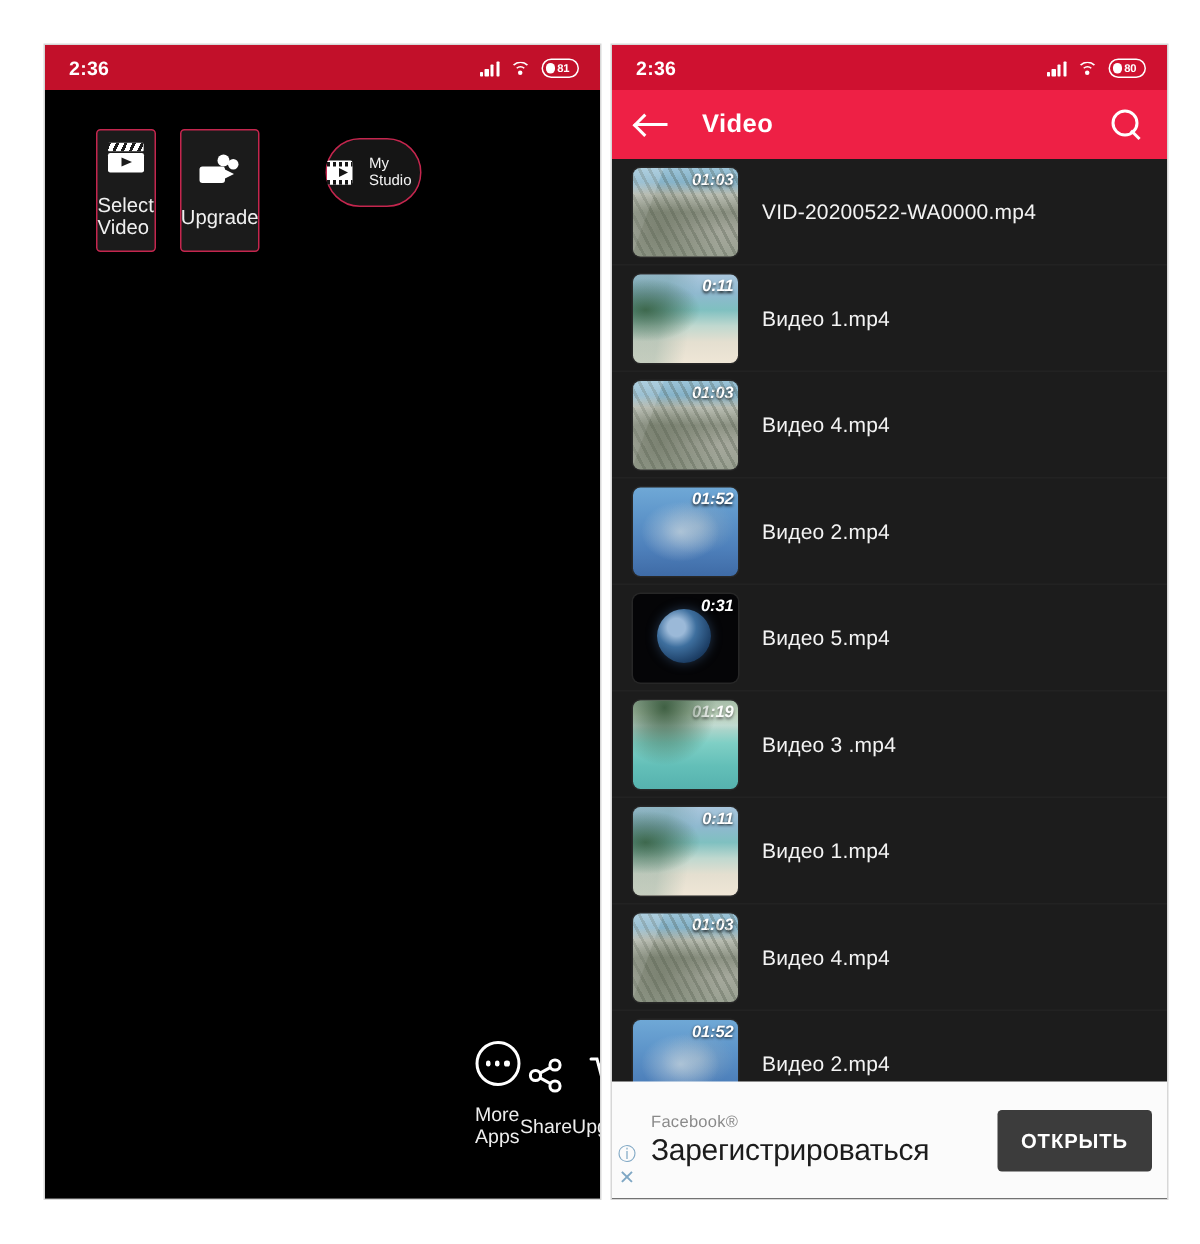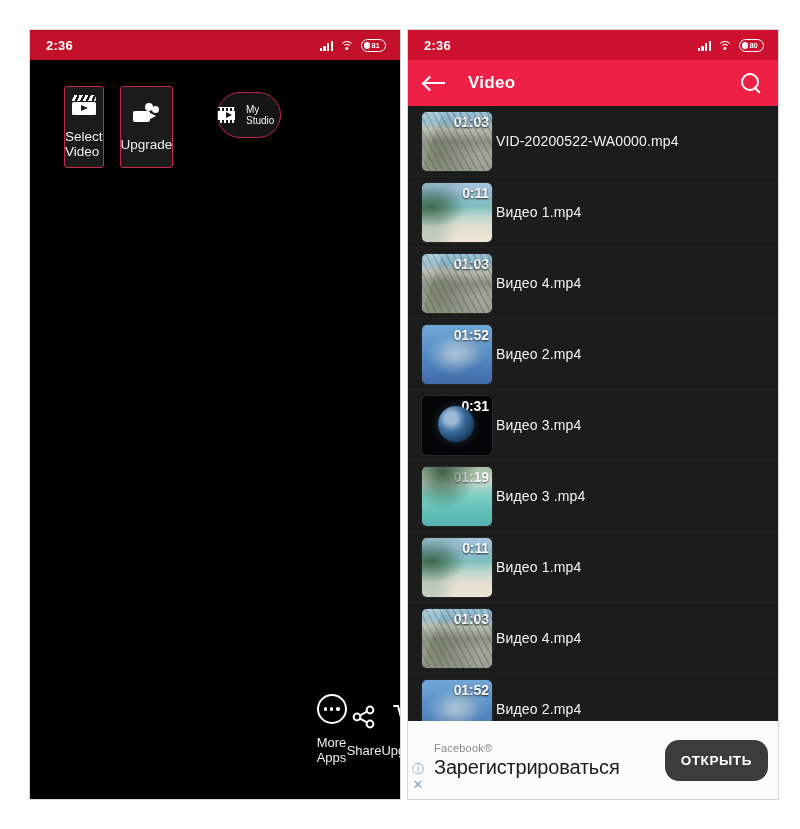--- a/index.html
+++ b/index.html
@@ -251,37 +251,38 @@
   .vid-list {
     height: calc(100% - 30px - 46px);
     background: #1c1c1c;
     overflow: hidden;
     position: relative;
   }
   .vid-row {
     height: 71px;
     display: flex;
     align-items: center;
-    gap: 4px;
+    gap: 16px;
     padding-left: 14px;
     border-bottom: 1px solid #222;
   }
   .thumb {
     width: 70px; height: 59px;
     border-radius: 5px;
     position: relative;
     overflow: hidden;
     flex: 0 0 auto;
     box-shadow: 0 0 0 1px rgba(255,255,255,.05);
   }
   .dur {
     position:absolute; right:3px; top:2px;
-    color:#fff; font-size:14px; font-weight:bold;
+    color:#fff; font-size:11px; font-weight:bold;
     text-shadow: 0 1px 2px rgba(0,0,0,.85);
     letter-spacing: -.1px;
+    font-style: italic;
   }
   .vid-name { color:#f3f3f3; font-size:14px; letter-spacing:.15px; }
 
   
   .t-coastal {
     background:
       linear-gradient(180deg,#9cc4d8 0%, #86b3c9 16%, #b9bdb2 30%, #8d9384 50%, #a5a89c 72%, #9aa192 100%);
   }
   .t-coastal::after{
     content:""; position:absolute; inset:0;
@@ -337,21 +338,21 @@
     padding: 0 10px 0 26px;
   }
   .ad-text { display:flex; flex-direction:column; justify-content:center; }
   .ad-brand { font-size:11px; color:#8a8a8a; letter-spacing:.2px; }
   .ad-head { font-size:20px; color:#1c1c1c; margin-top:2px; letter-spacing:-.2px; }
   .ad-btn {
     margin-left:auto;
     background:#3c3c3c; color:#fff;
     font-size:13.5px; font-weight:bold; letter-spacing:.6px;
     padding: 13px 16px;
-    border-radius: 14px;
+    border-radius: 3px;
     white-space: nowrap;
   }
   .ad-marks {
     position:absolute; left:4px; bottom:8px;
     display:flex; flex-direction:column; align-items:center; gap:3px;
     color:#7fa7c4; font-size:12px; line-height:1;
   }
   .ad-marks .x { color:#7fa7c4; font-size:13px; }
 </style>
 </head>
@@ -515,21 +516,21 @@
         <span class="thumb t-sea">
           <span class="dur">01:52</span>
         </span>
         <span class="vid-name">Видео 2.mp4</span>
       </div>
 
       <div class="vid-row">
         <span class="thumb t-earth">
           <span class="dur">0:31</span>
         </span>
-        <span class="vid-name">Видео 3.mp4</span>
+        <span class="vid-name">Видео 5.mp4</span>
       </div>
 
       <div class="vid-row">
         <span class="thumb t-lagoon">
           <span class="dur">01:19</span>
         </span>
         <span class="vid-name">Видео 3 .mp4</span>
       </div>
 
       <div class="vid-row">

